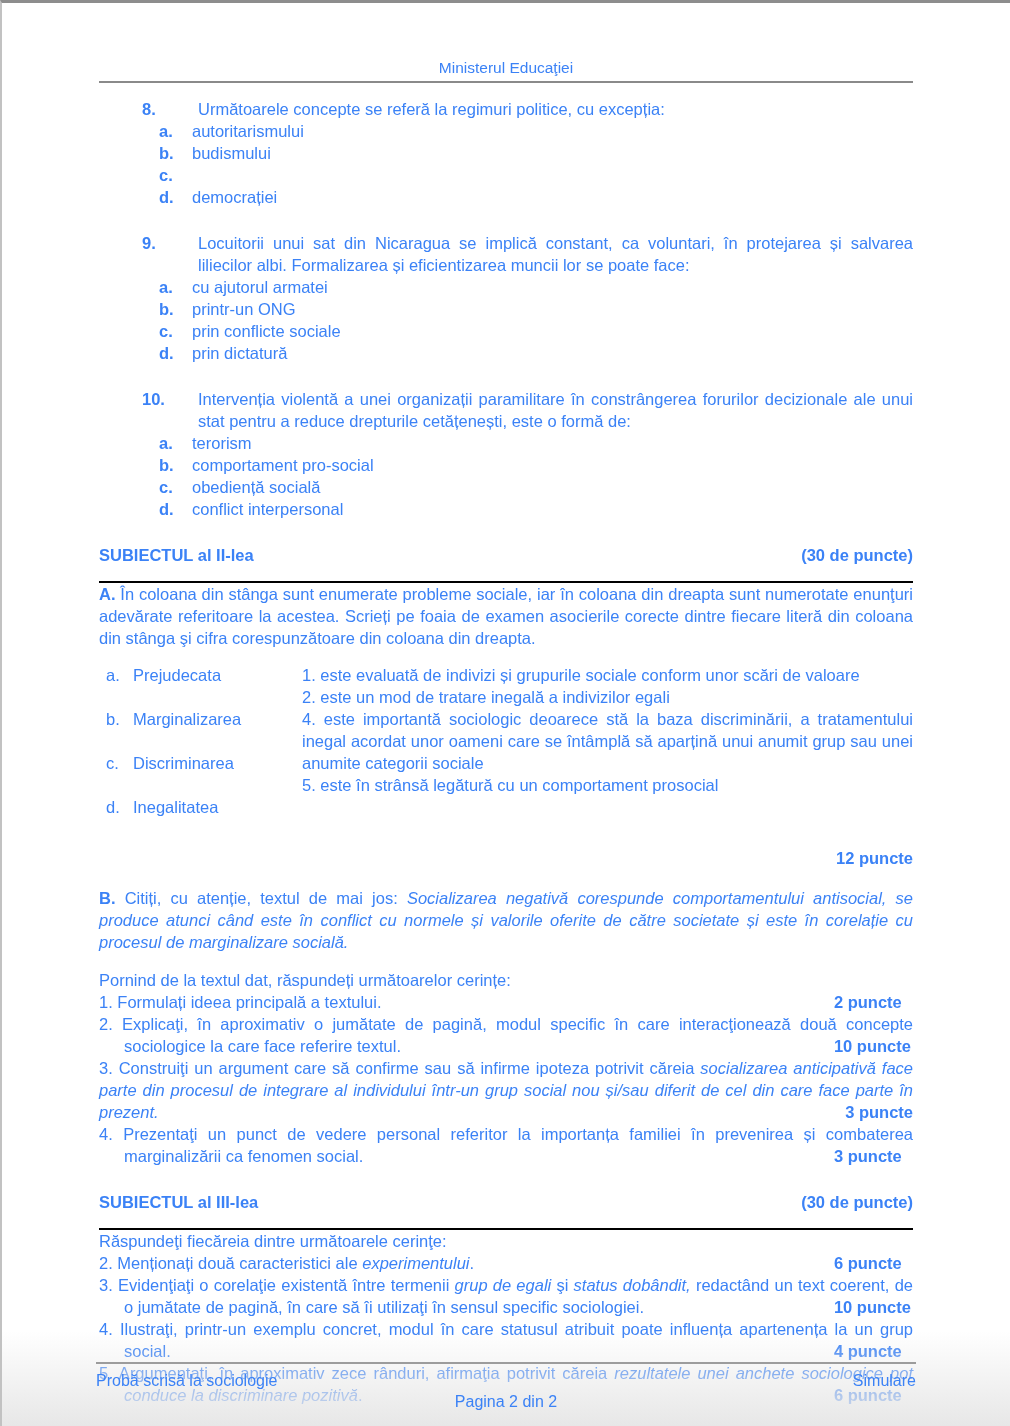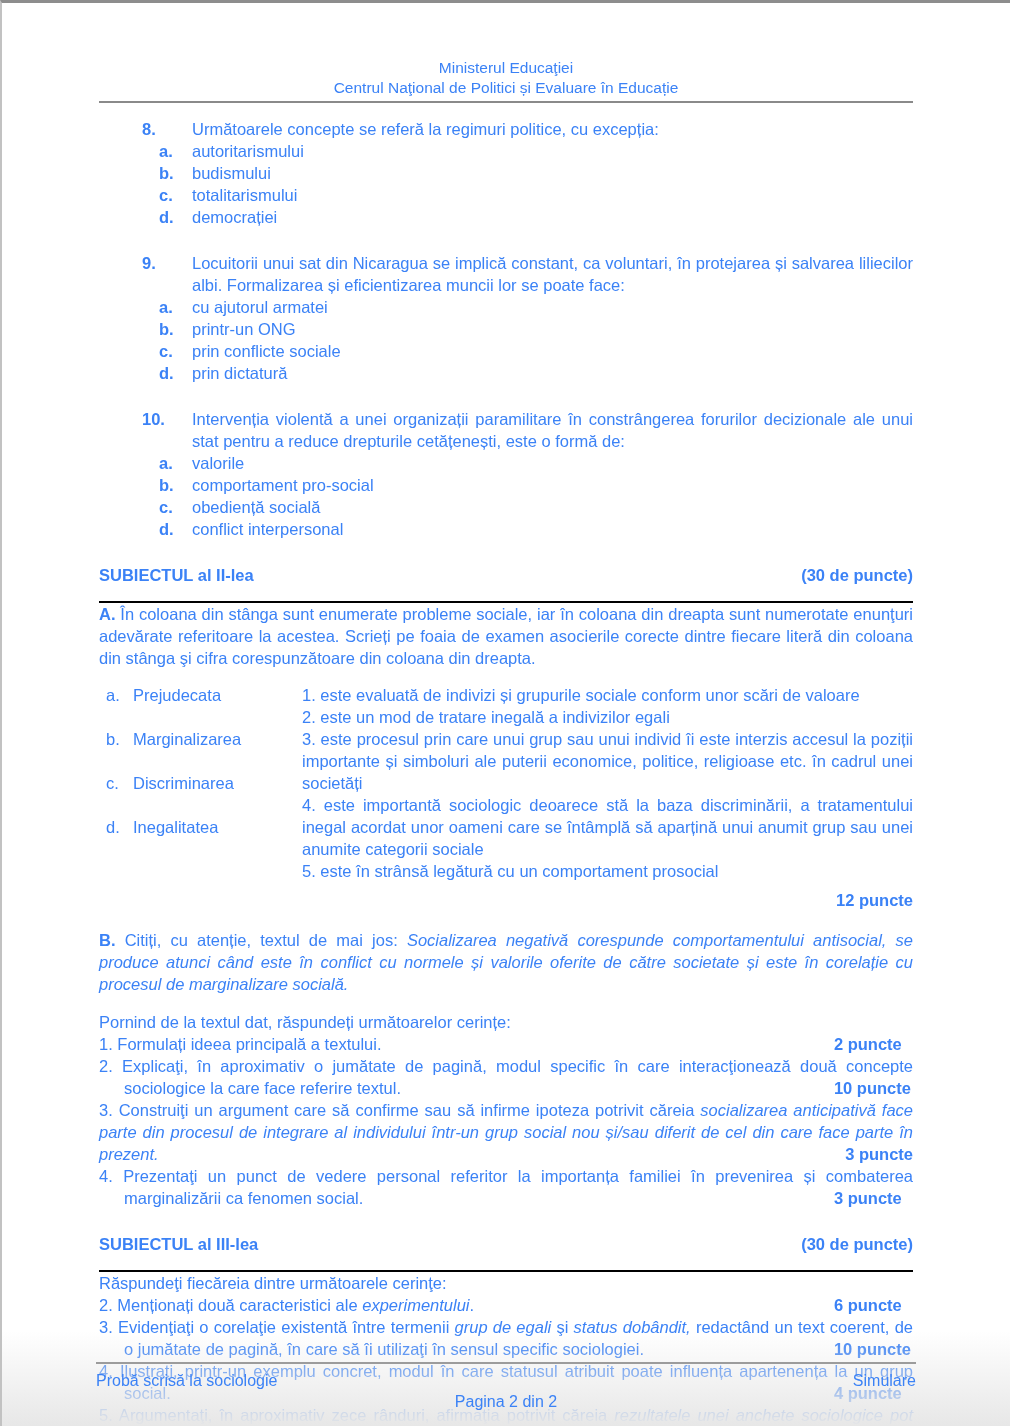--- a/index.html
+++ b/index.html
@@ -15,21 +15,21 @@
     content:"";position:absolute;left:0;right:0;bottom:0;height:95px;
     background:linear-gradient(rgba(255,255,255,0),#e7e7e7);pointer-events:none;
   }
   .content{padding:0 97px;}
   .header{text-align:center;font-size:15.5px;line-height:20px;padding-top:55px;}
   .header-rule{border-bottom:2px solid #8a8a8a;margin-top:3px;}
   .qblock{margin-top:24px;}
   .qblock.first{margin-top:15px;}
   .qrow{display:flex;}
   .qnum{flex:0 0 50px;margin-left:43px;font-weight:700;}
-  .qtext{flex:1;text-align:justify;}
+  .qtext{flex:1;text-align:justify;margin-left:6px;}
   .orow{display:flex;}
   .olet{flex:0 0 33px;margin-left:60px;font-weight:700;}
   .otext{flex:1;}
   .sec-head{display:flex;justify-content:space-between;font-weight:700;
     border-bottom:2px solid #000;padding-bottom:15px;margin-top:24px;}
   .para{text-align:justify;}
   .match{display:flex;margin-top:15px;}
   .match-left{flex:0 0 203px;padding-left:7px;box-sizing:border-box;}
   .mitem{height:44px;display:flex;}
   .mlet{flex:0 0 27px;}
@@ -49,40 +49,38 @@
   .footer-center{text-align:center;}
 </style>
 </head>
 <body>
 
 <div class="page">
   <div class="content">
 
     <div class="header">
       <div>Ministerul Educaţiei</div>
-      <div>Centrul Naţional de Politici și Evaluare în Educație</div>
     </div>
     <div class="header-rule"></div>
 
     <div class="qblock first">
       <div class="qrow">
         <span class="qnum">8.</span>
         <span class="qtext">Următoarele concepte se referă la regimuri politice, cu excepția:</span>
       </div>
       <div class="orow">
         <span class="olet">a.</span>
         <span class="otext">autoritarismului</span>
       </div>
       <div class="orow">
         <span class="olet">b.</span>
         <span class="otext">budismului</span>
       </div>
       <div class="orow">
         <span class="olet">c.</span>
-        <span class="otext">totalitarismului</span>
       </div>
       <div class="orow">
         <span class="olet">d.</span>
         <span class="otext">democrației</span>
       </div>
     </div>
 
     <div class="qblock">
       <div class="qrow">
         <span class="qnum">9.</span>
@@ -106,21 +104,21 @@
       </div>
     </div>
 
     <div class="qblock">
       <div class="qrow">
         <span class="qnum">10.</span>
         <span class="qtext">Intervenția violentă a unei organizații paramilitare în constrângerea forurilor decizionale ale unui stat pentru a reduce drepturile cetățenești, este o formă de:</span>
       </div>
       <div class="orow">
         <span class="olet">a.</span>
-        <span class="otext">valorile</span>
+        <span class="otext">terorism</span>
       </div>
       <div class="orow">
         <span class="olet">b.</span>
         <span class="otext">comportament pro-social</span>
       </div>
       <div class="orow">
         <span class="olet">c.</span>
         <span class="otext">obediență socială</span>
       </div>
       <div class="orow">
@@ -151,21 +149,20 @@
           <span>Discriminarea</span>
         </div>
         <div class="mitem">
           <span class="mlet">d.</span>
           <span>Inegalitatea</span>
         </div>
       </div>
       <div class="match-right">
         <div class="stmt">1. este evaluată de indivizi și grupurile sociale conform unor scări de valoare</div>
         <div class="stmt">2. este un mod de tratare inegală a indivizilor egali</div>
-        <div class="stmt">3. este procesul prin care unui grup sau unui individ îi este interzis accesul la poziții importante și simboluri ale puterii economice, politice, religioase etc. în cadrul unei societăți</div>
         <div class="stmt">4. este importantă sociologic deoarece stă la baza discriminării, a tratamentului inegal acordat unor oameni care se întâmplă să aparțină unui anumit grup sau unei anumite categorii sociale</div>
         <div class="stmt">5. este în strânsă legătură cu un comportament prosocial</div>
       </div>
     </div>
     <div class="pts-line">12 puncte</div>
 
     <div class="para mt18"><span class="seg-bold">B.</span><span> Citiți, cu atenție, textul de mai jos: </span><span class="seg-italic">Socializarea negativă corespunde comportamentului antisocial, se produce atunci când este în conflict cu normele și valorile oferite de către societate și este în corelație cu procesul de marginalizare socială.</span></div>
 
     <div class="lead">Pornind de la textul dat, răspundeți următoarelor cerințe:</div>
 

